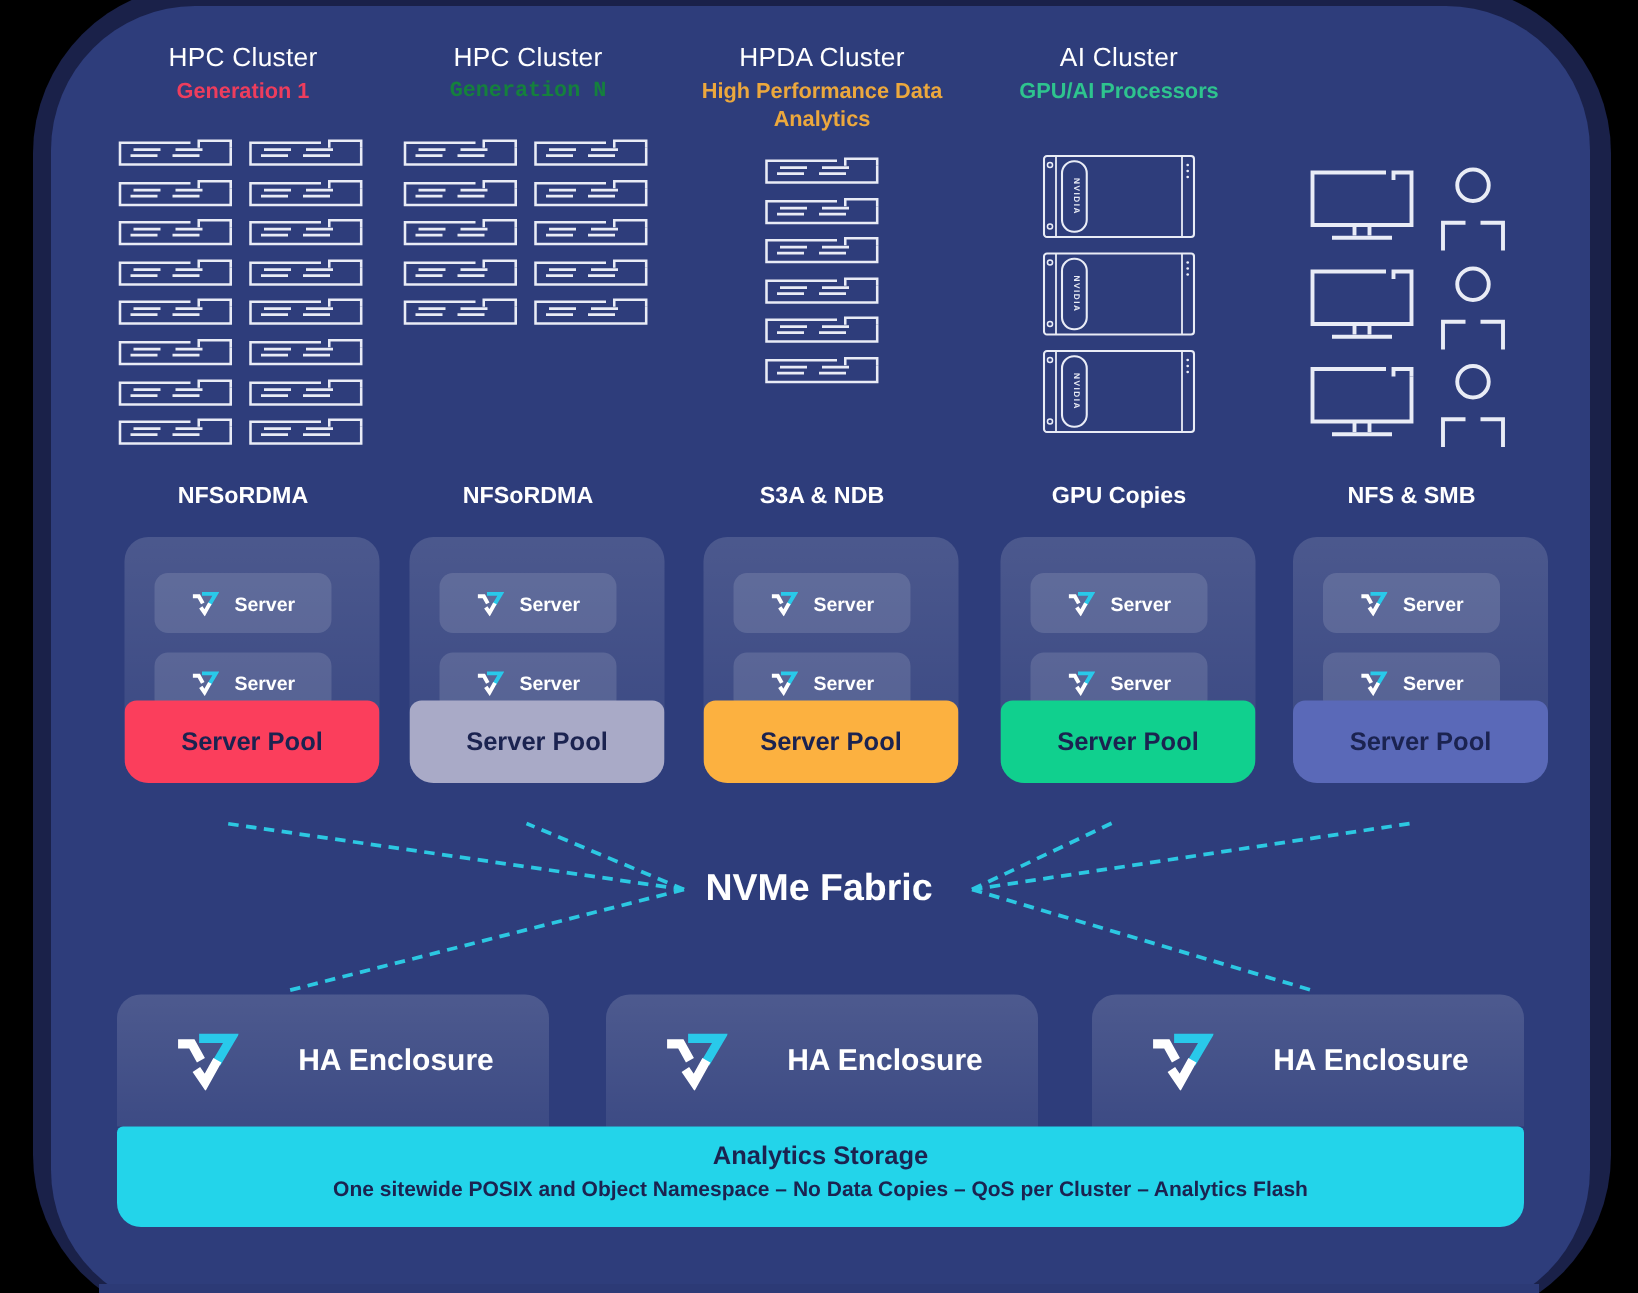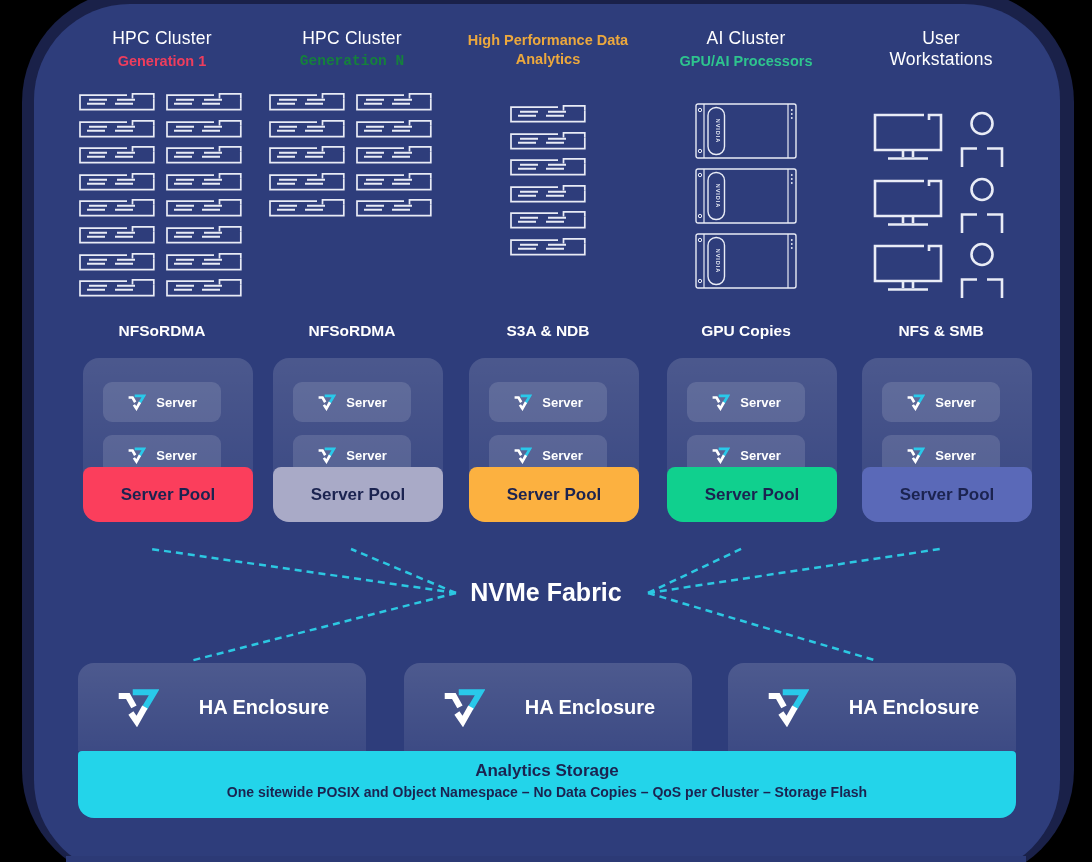--- a/index.html
+++ b/index.html
@@ -44,21 +44,21 @@
       <line x1="648" y1="593" x2="745" y2="547"></line>
       <line x1="648" y1="593" x2="940" y2="549"></line>
       <line x1="648" y1="593" x2="874" y2="660"></line>
     </g>
   </svg>
 
   <div class="fabric">NVMe Fabric</div>
 
   <div class="storage">
     <div class="storage-title">Analytics Storage</div>
-    <div class="storage-sub">One sitewide POSIX and Object Namespace – No Data Copies – QoS per Cluster – Storage Flash</div>
+    <div class="storage-sub">One sitewide POSIX and Object Namespace – No Data Copies – QoS per Cluster – Analytics Flash</div>
   </div>
 
   <div class="bstrip"></div>
 <div class="cluster-header" style="left: 67px; width: 190px;">
       <div class="cluster-title">HPC Cluster</div>
       <div class="cluster-sub" style="color: rgb(238, 61, 93);">Generation 1</div>
     </div>
     <div class="icon-abs" style="left: 78px; top: 92px;"><svg width="78" height="19" viewBox="0 0 78 19">
         <path d="M49 3.2 H2 V17.6 H75.8 V6.5" fill="none" stroke="#e9ecf6" stroke-width="1.7"></path>
         <path d="M54.5 6.5 V1.8 H75.8 V6.5" fill="none" stroke="#e9ecf6" stroke-width="1.7"></path>
@@ -187,20 +187,21 @@
         <path d="M49 3.2 H2 V17.6 H75.8 V6.5" fill="none" stroke="#e9ecf6" stroke-width="1.7"></path>
         <path d="M54.5 6.5 V1.8 H75.8 V6.5" fill="none" stroke="#e9ecf6" stroke-width="1.7"></path>
         <path d="M11 7.7 H29 M9 11.7 H27 M39 7.7 H57 M37 11.7 H55" stroke="#e9ecf6" stroke-width="1.9"></path>
       </svg></div>
     <div class="icon-abs" style="left: 355px; top: 198px;"><svg width="78" height="19" viewBox="0 0 78 19">
         <path d="M49 3.2 H2 V17.6 H75.8 V6.5" fill="none" stroke="#e9ecf6" stroke-width="1.7"></path>
         <path d="M54.5 6.5 V1.8 H75.8 V6.5" fill="none" stroke="#e9ecf6" stroke-width="1.7"></path>
         <path d="M11 7.7 H29 M9 11.7 H27 M39 7.7 H57 M37 11.7 H55" stroke="#e9ecf6" stroke-width="1.9"></path>
       </svg></div>
     <div class="cluster-header" style="left: 453px; width: 190px;">
+      <div class="cluster-title">HPDA Cluster</div>
       <div class="cluster-sub" style="color: rgb(236, 168, 61);">High Performance Data Analytics</div>
     </div>
     <div class="icon-abs" style="left: 509px; top: 104px;"><svg width="78" height="19" viewBox="0 0 78 19">
         <path d="M49 3.2 H2 V17.6 H75.8 V6.5" fill="none" stroke="#e9ecf6" stroke-width="1.7"></path>
         <path d="M54.5 6.5 V1.8 H75.8 V6.5" fill="none" stroke="#e9ecf6" stroke-width="1.7"></path>
         <path d="M11 7.7 H29 M9 11.7 H27 M39 7.7 H57 M37 11.7 H55" stroke="#e9ecf6" stroke-width="1.9"></path>
       </svg></div>
     <div class="icon-abs" style="left: 509px; top: 131px;"><svg width="78" height="19" viewBox="0 0 78 19">
         <path d="M49 3.2 H2 V17.6 H75.8 V6.5" fill="none" stroke="#e9ecf6" stroke-width="1.7"></path>
         <path d="M54.5 6.5 V1.8 H75.8 V6.5" fill="none" stroke="#e9ecf6" stroke-width="1.7"></path>
@@ -259,23 +260,20 @@
         <path d="M9 1 V55" stroke="#e9ecf6" stroke-width="1.2"></path>
         <circle cx="5" cy="7" r="1.7" fill="none" stroke="#e9ecf6" stroke-width="1"></circle>
         <circle cx="5" cy="48" r="1.7" fill="none" stroke="#e9ecf6" stroke-width="1"></circle>
         <rect x="13" y="4.5" width="16.5" height="47" rx="8" fill="none" stroke="#e9ecf6" stroke-width="1.4"></rect>
         <text x="21" y="28" font-size="5.5" font-weight="bold" letter-spacing="1" fill="#e9ecf6" text-anchor="middle" transform="rotate(90 21 28)">NVIDIA</text>
         <path d="M93 1 V55" stroke="#e9ecf6" stroke-width="1.2"></path>
         <circle cx="96.8" cy="7" r="0.9" fill="#e9ecf6"></circle>
         <circle cx="96.8" cy="11" r="0.9" fill="#e9ecf6"></circle>
         <circle cx="96.8" cy="15" r="0.9" fill="#e9ecf6"></circle>
       </svg></div>
-    <div class="cluster-header" style="left: 876px; width: 130px;">
-      <div class="cluster-title">User Workstations</div>
-    </div>
     <div class="icon-abs" style="left: 872px; top: 112px;"><svg width="72" height="52" viewBox="0 0 72 52">
         <path d="M52 3 H3 V38 H69 V8" fill="none" stroke="#e9ecf6" stroke-width="2.6"></path>
         <path d="M57 8 V3 H69 V8" fill="none" stroke="#e9ecf6" stroke-width="2.6"></path>
         <path d="M31 38 V45 M41 38 V45" stroke="#e9ecf6" stroke-width="2.6"></path>
         <path d="M16 46.5 H56" stroke="#e9ecf6" stroke-width="2.6"></path>
       </svg></div>
     <div class="icon-abs" style="left: 956px; top: 110px;"><svg width="50" height="58" viewBox="0 0 50 58">
         <circle cx="26" cy="13.5" r="10.5" fill="none" stroke="#e9ecf6" stroke-width="2.6"></circle>
         <path d="M6 57 V38.5 H21" fill="none" stroke="#e9ecf6" stroke-width="2.6"></path>
         <path d="M46 57 V38.5 H31" fill="none" stroke="#e9ecf6" stroke-width="2.6"></path>

